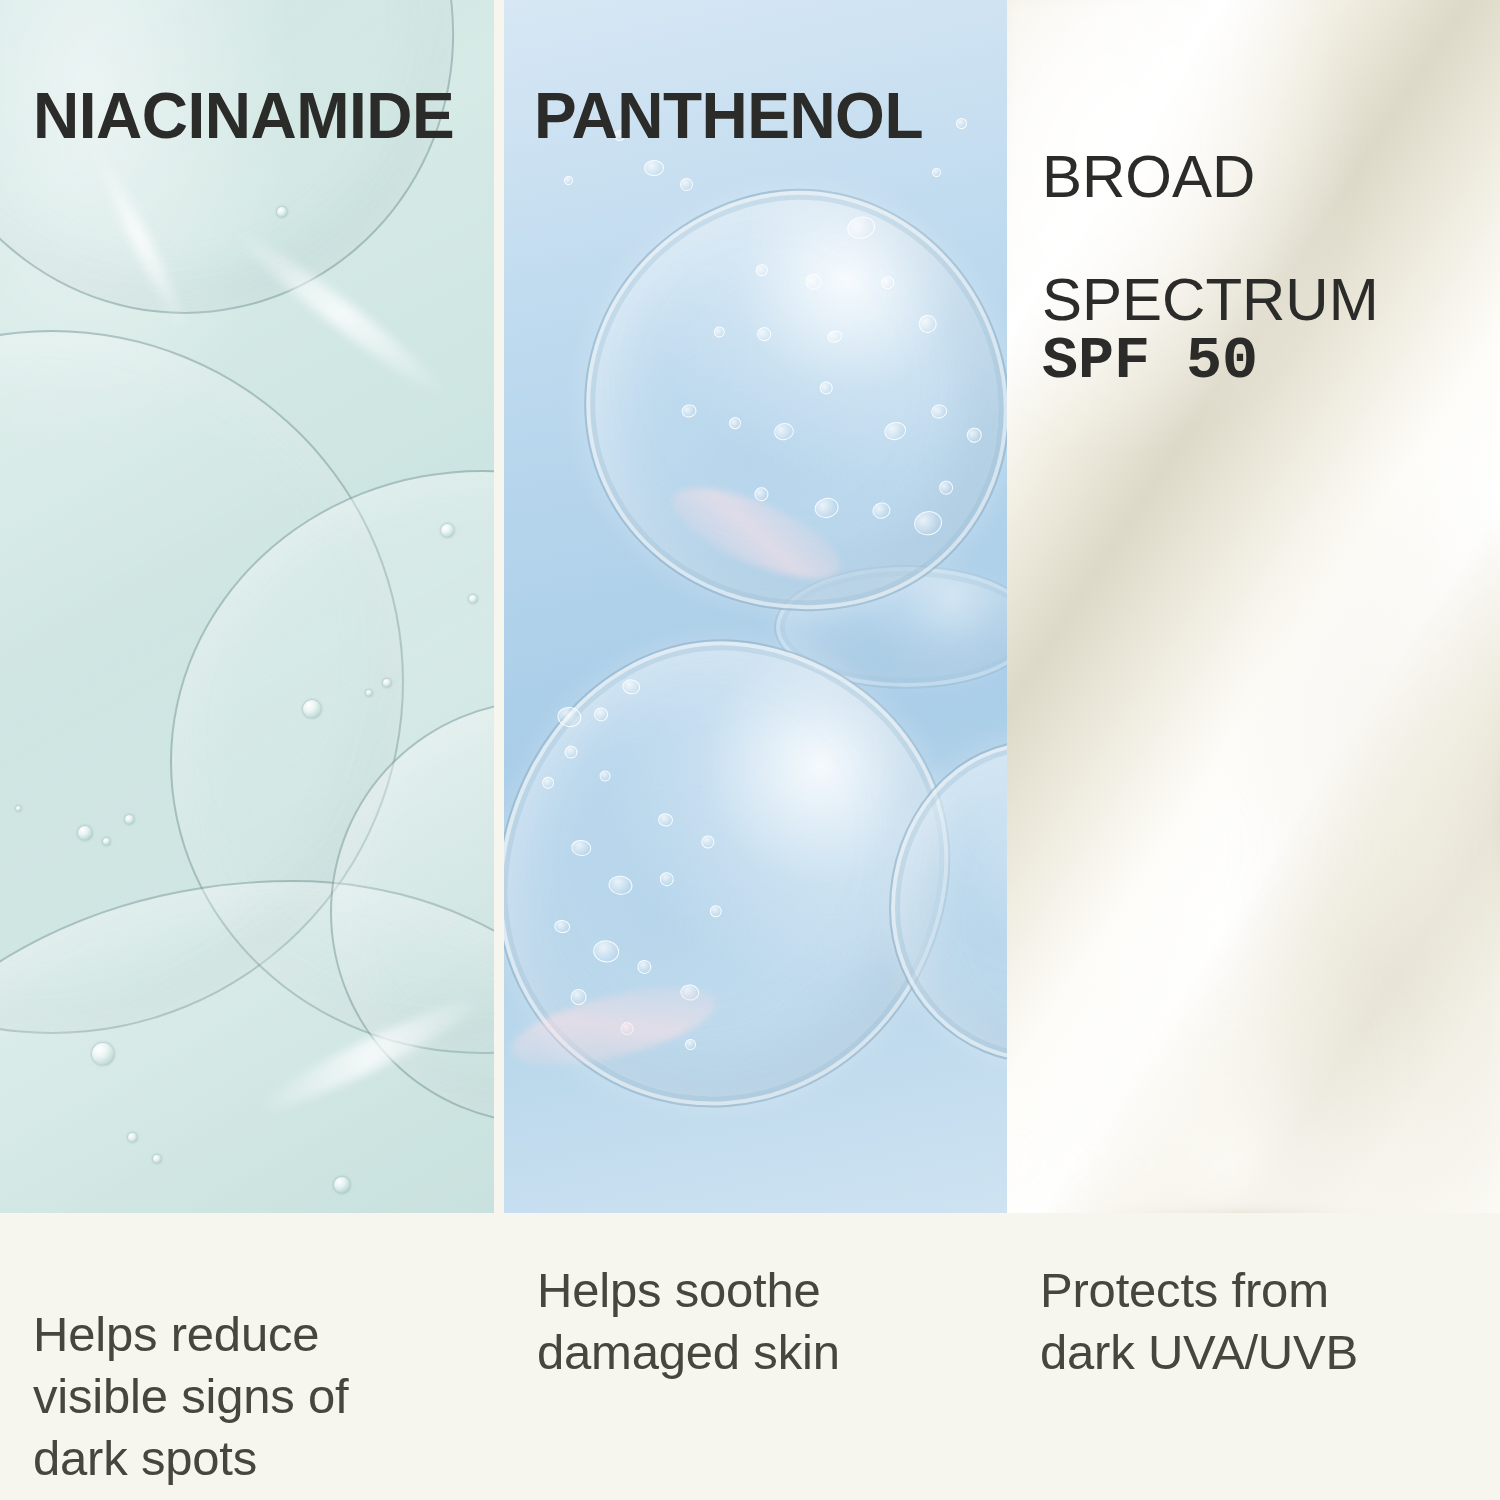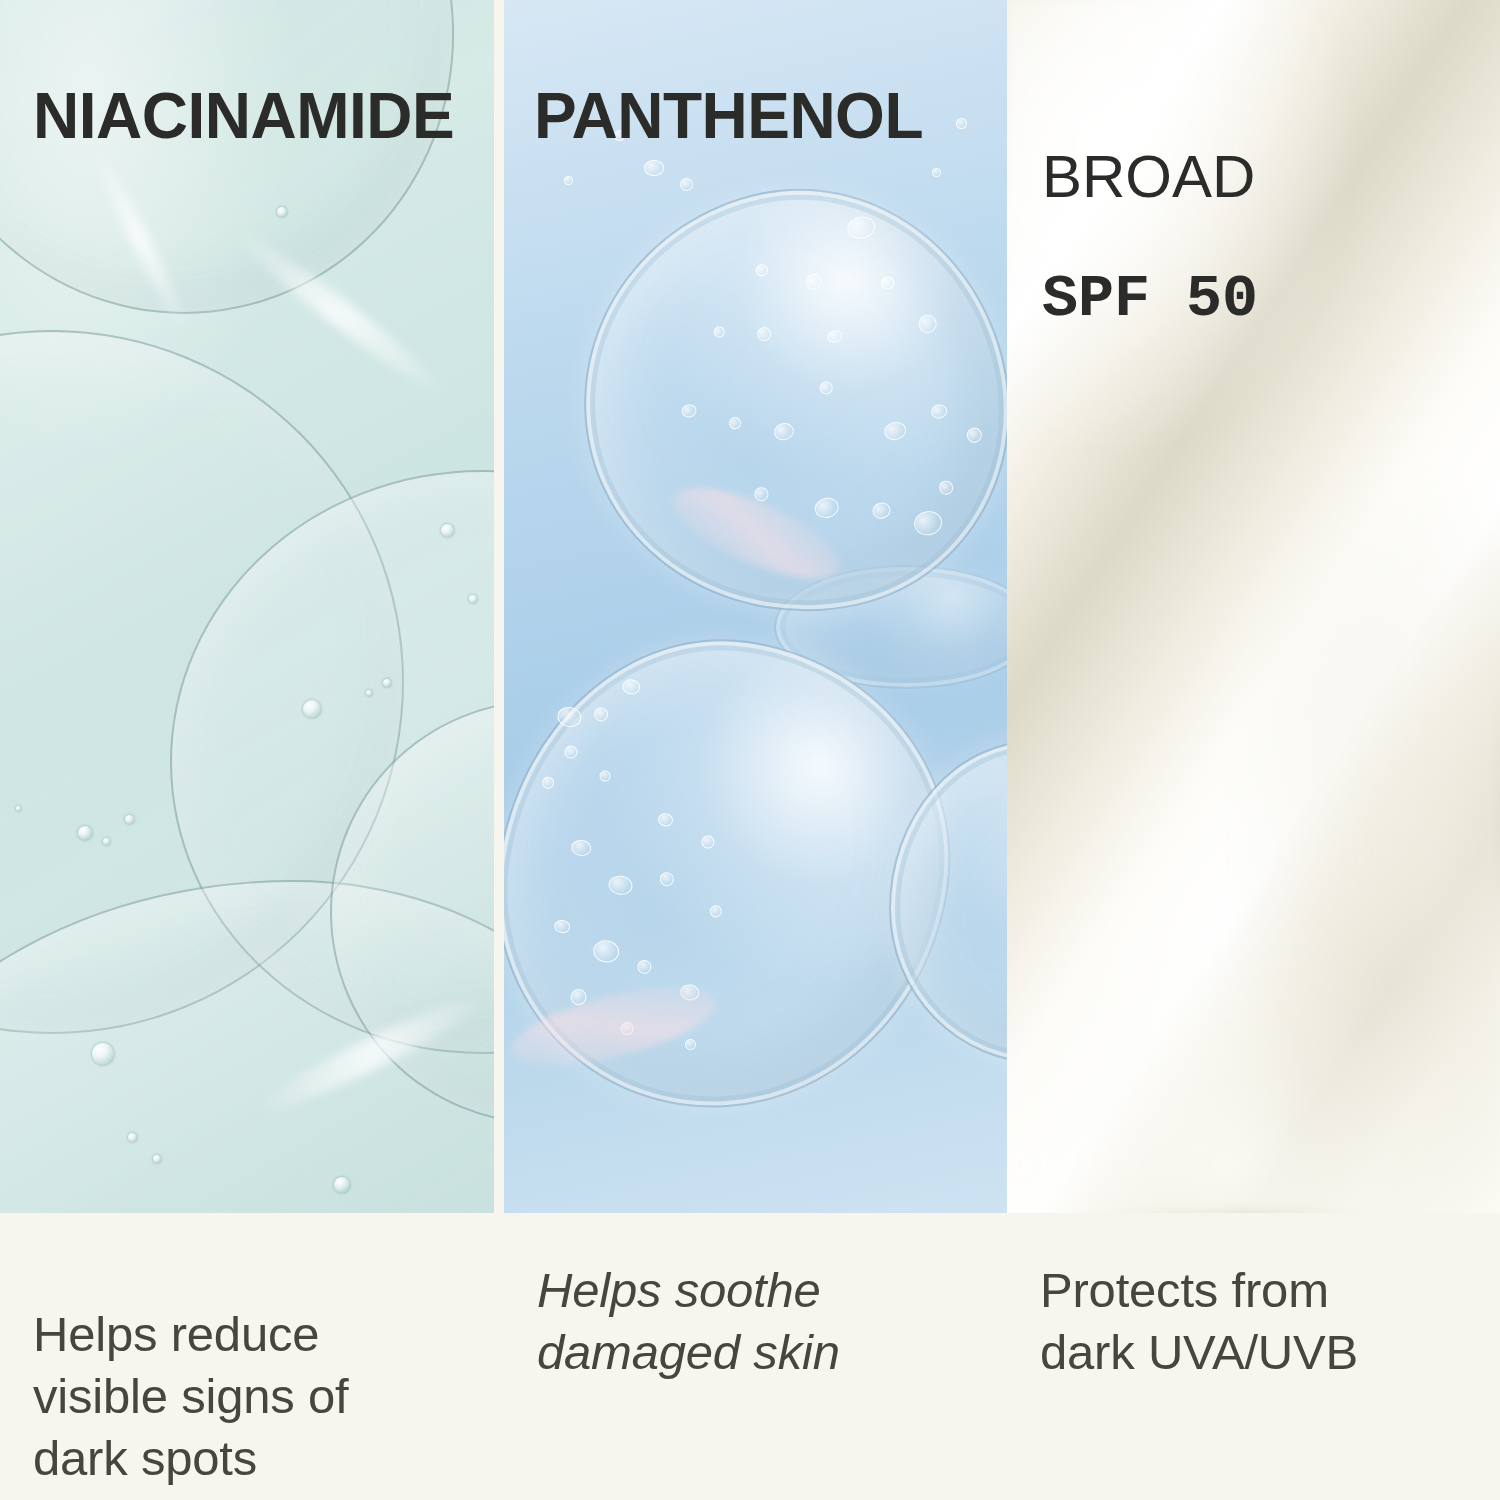--- a/index.html
+++ b/index.html
@@ -172,21 +172,21 @@
     position: absolute;
     top: 46px;
     color: #46463f;
     font-size: 49px;
     font-weight: 400;
     line-height: 62px;
     letter-spacing: -0.2px;
     white-space: pre-line;
   }
   .caption-1 { left: 33px;   width: 440px; margin-top: 44px; }
-  .caption-2 { left: 537px;  width: 440px; font-style: italic; }
+  .caption-2 { left: 537px;  width: 440px; }
   .caption-3 { left: 1040px; width: 450px; }
 </style>
 </head>
 <body>
 
 <div id="page">
 
   <div class="panel-row">
 
     <div class="panel panel-1">
@@ -282,20 +282,21 @@
 
       <div class="heading heading-2">PANTHENOL</div>
     </div>
 
     <div class="panel panel-3">
       <div class="cream-bg"></div>
       <div class="cream-soft"></div>
 
       <div class="heading heading-3">
         <span>BROAD</span><br>
+        <span>SPECTRUM</span>
         <span class="bold-line">SPF 50</span>
       </div>
     </div>
 
   </div>
 
   <div class="caption-row">
     <div class="caption caption-1">Helps reduce
 visible signs of
 dark spots</div>

